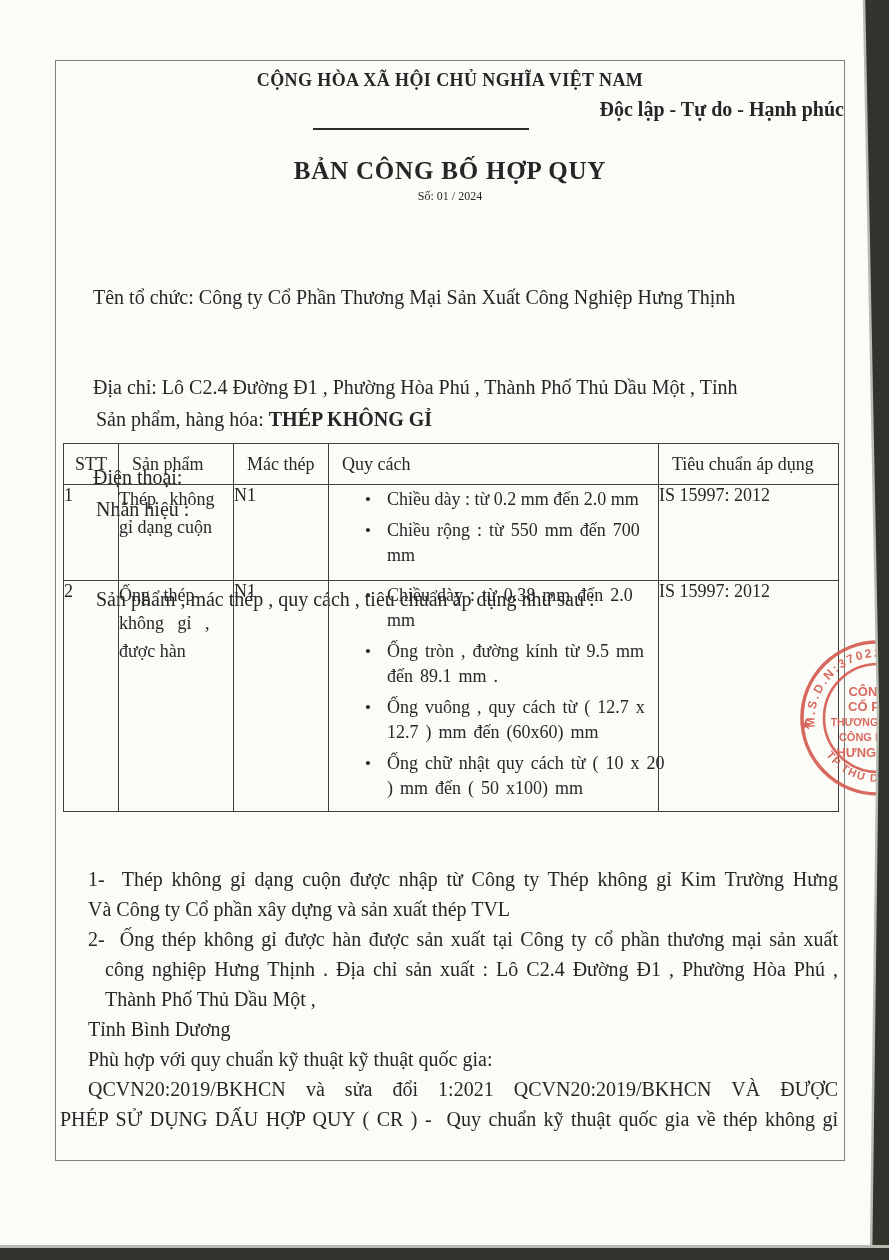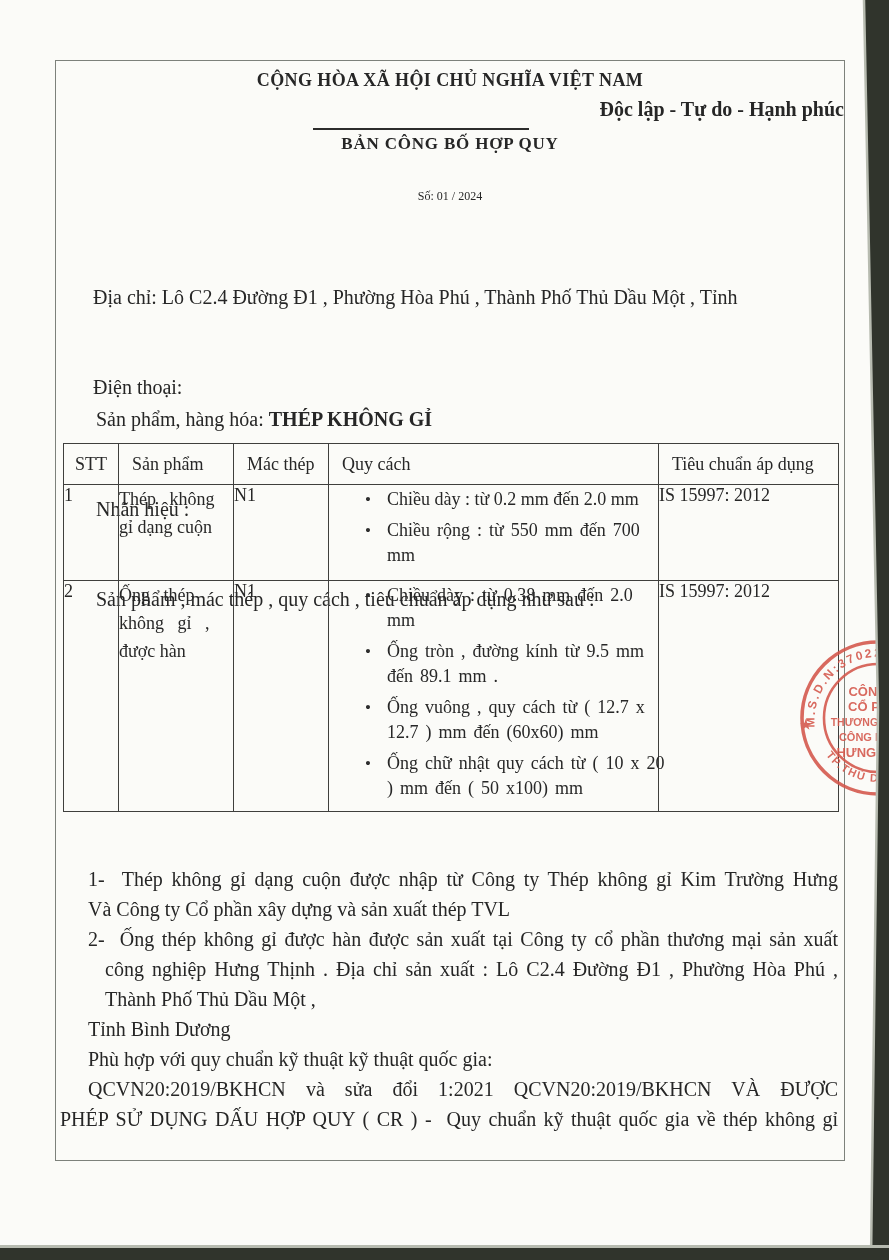--- a/index.html
+++ b/index.html
@@ -13,21 +13,21 @@
   }
   .frame{
     position:absolute;left:55px;top:60px;width:788px;height:1099px;
     border:1.5px solid #7d817b;
   }
   
   .h-line{position:absolute;left:56px;width:788px;text-align:center;}
   .nat-title{top:70px;font-size:18px;font-weight:bold;letter-spacing:.4px;}
   .nat-motto{top:98px;font-size:20px;font-weight:bold;text-align:right;}
   .motto-underline{position:absolute;left:313px;top:128px;width:216px;height:2px;background:#2c2c2c;}
-  .doc-title{top:134px;font-size:17px;font-weight:bold;letter-spacing:.8px;}
+  .doc-title{top:157px;font-size:25px;font-weight:bold;letter-spacing:.8px;}
   .doc-number{top:189px;font-size:12px;}
   
   .para{position:absolute;font-size:20px;line-height:30px;white-space:pre;}
   .para-1{left:93px;top:222px;}
   .para-2{left:96px;top:344px;}
   .bold{font-weight:bold;margin-top:44px;}
   
   table.spec{
     position:absolute;left:63px;top:443px;
     border-collapse:collapse;table-layout:fixed;
@@ -77,20 +77,21 @@
 
   <div class="frame"></div>
 
   <div class="h-line nat-title">CỘNG HÒA XÃ HỘI CHỦ NGHĨA VIỆT NAM</div>
   <div class="h-line nat-motto">Độc lập - Tự do - Hạnh phúc</div>
   <div class="motto-underline"></div>
   <div class="h-line doc-title">BẢN CÔNG BỐ HỢP QUY</div>
   <div class="h-line doc-number">Số: 01 / 2024</div>
 
   <div class="para para-1">
+    <div>Tên tổ chức: Công ty Cổ Phần Thương Mại Sản Xuất Công Nghiệp Hưng Thịnh</div>
     <div>Địa chỉ: Lô C2.4 Đường Đ1 , Phường Hòa Phú , Thành Phố Thủ Dầu Một , Tỉnh</div>
     <div>Điện thoại:</div>
   </div>
   <div class="para para-2">
     <div><span>Sản phẩm, hàng hóa: </span><span class="bold">THÉP KHÔNG GỈ</span></div>
     <div>Nhãn hiệu :</div>
     <div>Sản phẩm , mác thép , quy cách , tiêu chuẩn áp dụng như sau :</div>
   </div>
 
   <table class="spec">

